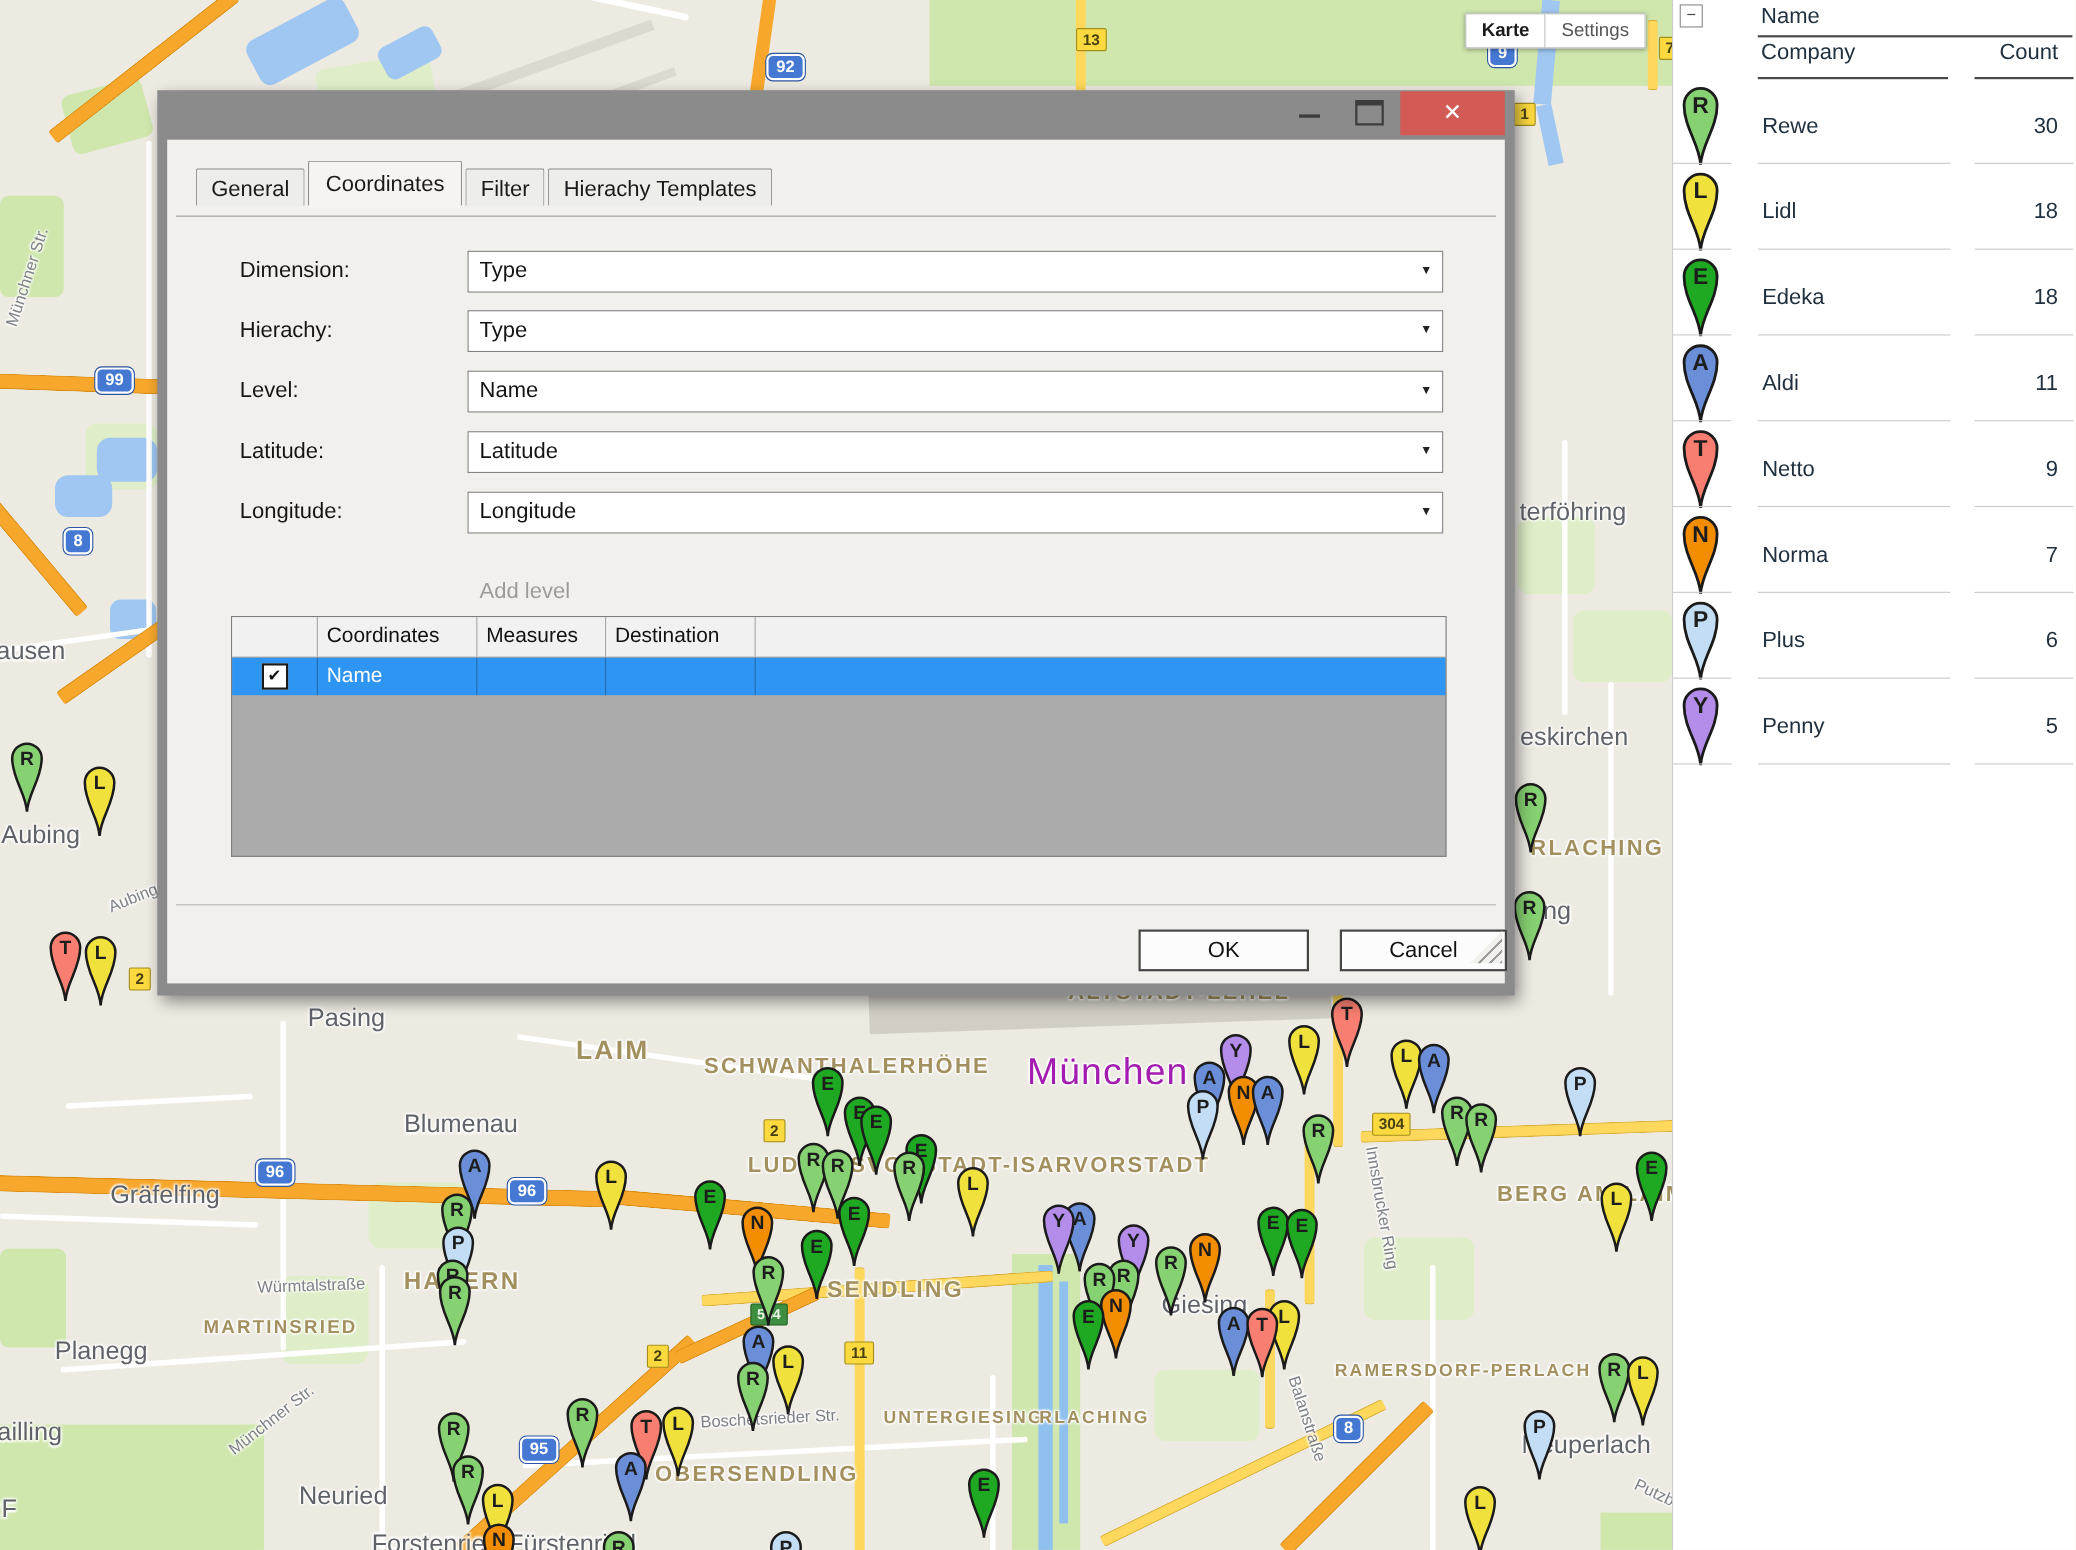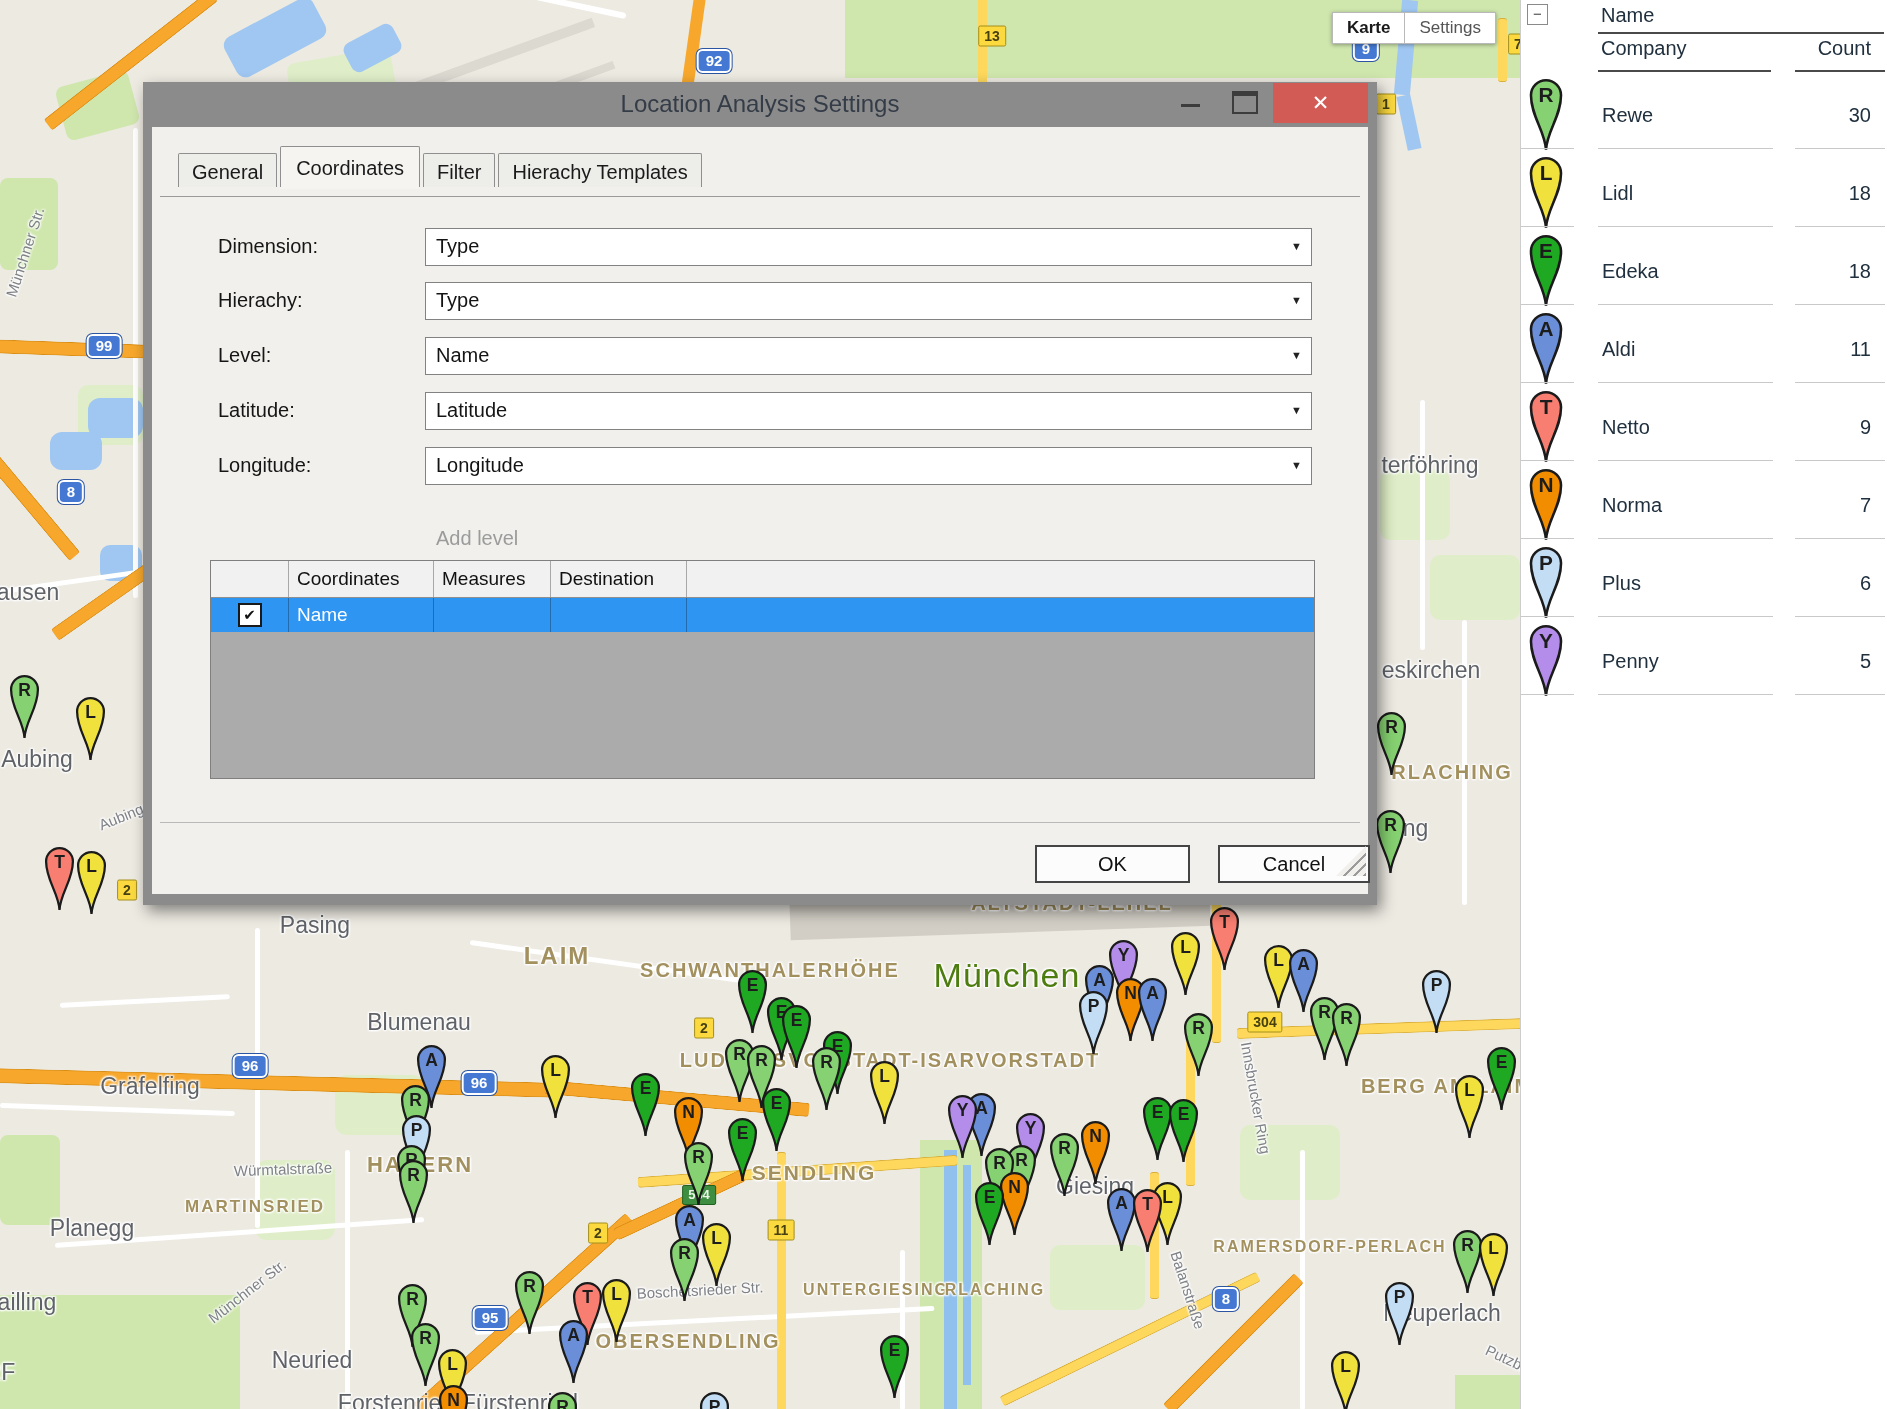--- a/index.html
+++ b/index.html
@@ -4,21 +4,21 @@
 <style>
   html,body{margin:0;padding:0;background:#fff;}
   #screen{position:relative;width:1887px;height:1409px;overflow:hidden;
     font-family:"Liberation Sans","DejaVu Sans",sans-serif;background:#edeae2;}
   
   #map{position:absolute;left:0;top:0;width:1520px;height:1409px;background:#edeae2;overflow:hidden;}
   .patch,.road{position:absolute;}
   .lbl{position:absolute;white-space:nowrap;transform:translate(-50%,-50%);
     text-shadow:1px 1px 2px #fff,-1px -1px 2px #fff,1px -1px 2px #fff,-1px 1px 2px #fff;}
   .town{color:#5f6368;font-size:23px;}
-  .town-big{color:#4d7c0f;font-size:34px;font-weight:500;letter-spacing:1px;}
+  .town-big{color:#a21caf;font-size:34px;font-weight:500;letter-spacing:1px;}
   .district{color:#a2905e;font-weight:bold;letter-spacing:2px;font-size:20px;}
   .street{color:#7e8287;font-size:15px;}
   .shield{position:absolute;transform:translate(-50%,-50%);font-weight:bold;text-align:center;z-index:7;}
   .sh-motorway{background:#4478d2;color:#fff;font-size:15px;line-height:20px;padding:0 7px;
     border-radius:6px;border:2px solid #fff;box-shadow:0 0 0 1px #2b55a2;}
   .sh-route{background:#fbd93f;color:#474111;font-size:14px;line-height:19px;padding:0 5px;
     border:1px solid #a38e1d;border-radius:2px;}
   .sh-green{background:#3e8e41;color:#eaf5e6;font-size:13px;line-height:18px;padding:0 5px;
     border:1px solid #1f611f;border-radius:2px;}
   .pin{position:absolute;z-index:8;}
@@ -609,21 +609,20 @@
           <span class="count">5</span>
         </div>
         <div class="lg-sep" style="left: 0px; width: 53px; top: 694px;"></div>
         <div class="lg-sep" style="left: 77px; width: 175px; top: 694px;"></div>
         <div class="lg-sep" style="left: 274px; width: 90px; top: 694px;"></div>
       </div>
   </div>
 
   <div id="dialog">
     <div id="dlg-titlebar">
-      <div id="dlg-title">Location Analysis Settings</div>
       <div class="win-min">
           <div class="dash"></div>
         </div>
       <div class="win-max">
           <div class="sq"></div>
         </div>
       <div class="win-close"><span>✕</span></div>
     </div>
     <div id="dlg-content">
       <div class="tabline"></div>

